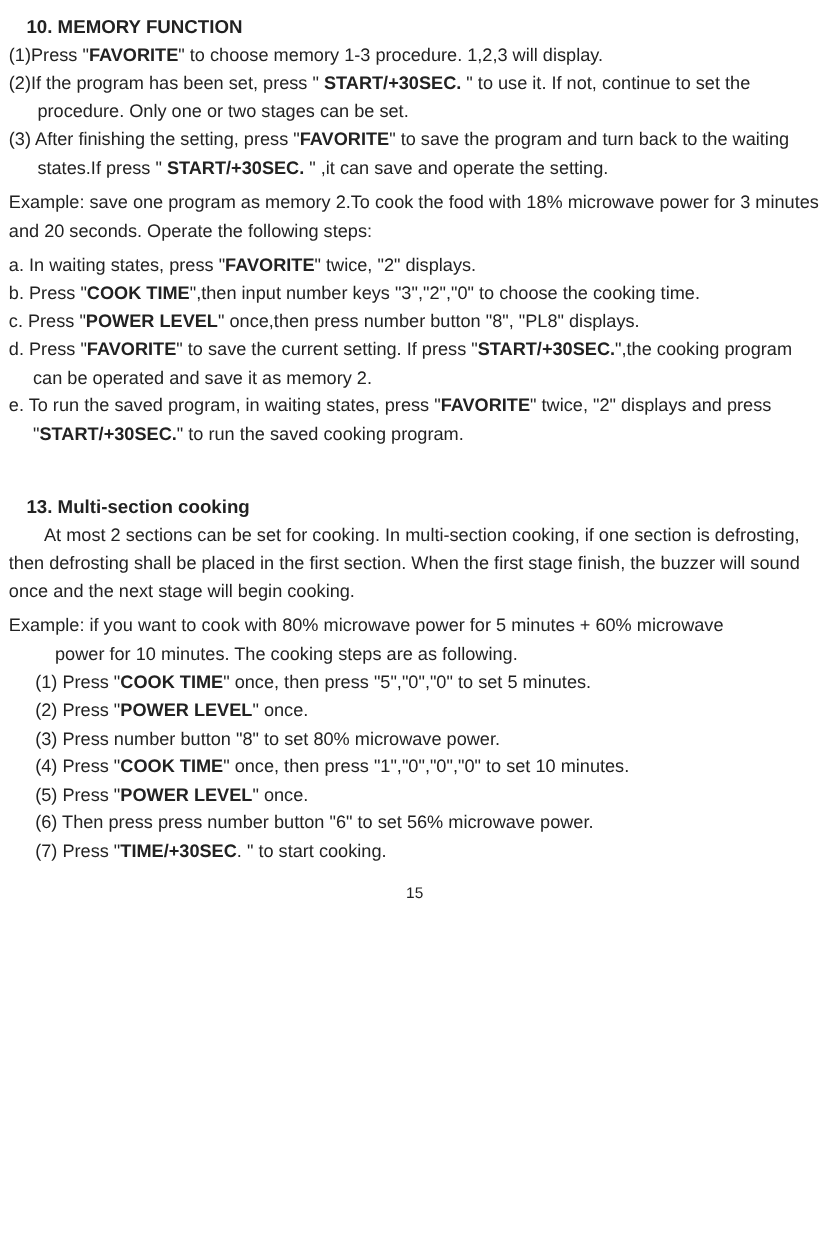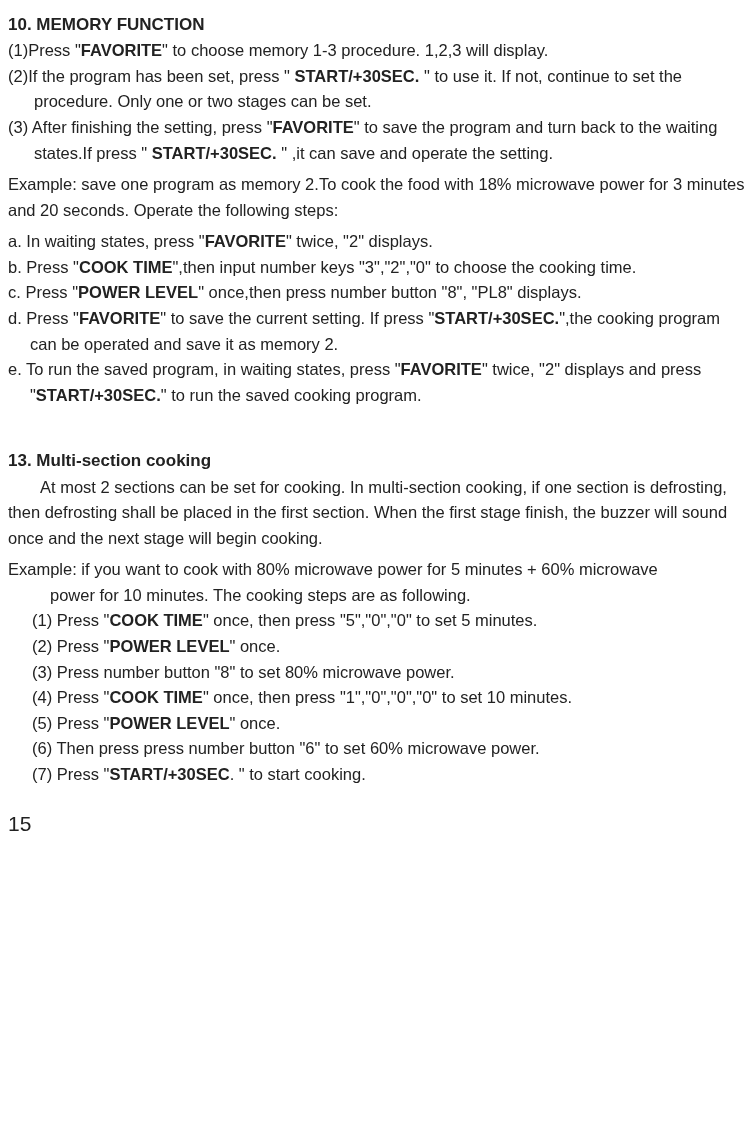--- a/index.html
+++ b/index.html
@@ -10,20 +10,21 @@
       box-sizing: border-box;
       font-size: 16.5px;
       line-height: 1.55;
       color: #222;
     }
     .heading {
       font-weight: bold;
       font-size: 17px;
       margin-top: 2px;
       margin-bottom: 0;
+      margin-left: 16px;
     }
     .para {
       margin: 0;
     }
     .indent-small {
       padding-left: 24px;
     }
     .indent-num {
       padding-left: 26px;
       text-indent: -26px;
@@ -35,21 +36,22 @@
     .gap-top {
       margin-top: 6px;
     }
     .gap-top-big {
       margin-top: 40px;
     }
     .bold {
       font-weight: bold;
     }
     .page-num {
-      font-size: 21px;
+      text-align: center;
+      font-size: 14px;
     }
     .ex-indent {
       padding-left: 42px;
     }
   </style>
 </head>
 <body>
 
 <p class="heading">10. MEMORY FUNCTION</p>
 
@@ -80,17 +82,17 @@
 <p class="para indent-small">(1) Press "<span class="bold">COOK TIME</span>" once, then press "5","0","0" to set 5 minutes.</p>
 
 <p class="para indent-small">(2) Press "<span class="bold">POWER LEVEL</span>" once.</p>
 
 <p class="para indent-small">(3) Press number button "8" to set 80% microwave power.</p>
 
 <p class="para indent-small">(4) Press "<span class="bold">COOK TIME</span>" once, then press "1","0","0","0" to set 10 minutes.</p>
 
 <p class="para indent-small">(5) Press "<span class="bold">POWER LEVEL</span>" once.</p>
 
-<p class="para indent-small">(6) Then press press number button "6" to set 60% microwave power.</p>
+<p class="para indent-small">(6) Then press press number button "6" to set 56% microwave power.</p>
 
-<p class="para indent-small">(7) Press "<span class="bold">START/+30SEC</span>. " to start cooking.</p>
+<p class="para indent-small">(7) Press "<span class="bold">TIME/+30SEC</span>. " to start cooking.</p>
 
 <p class="page-num">15</p>
 
 </body></html>

